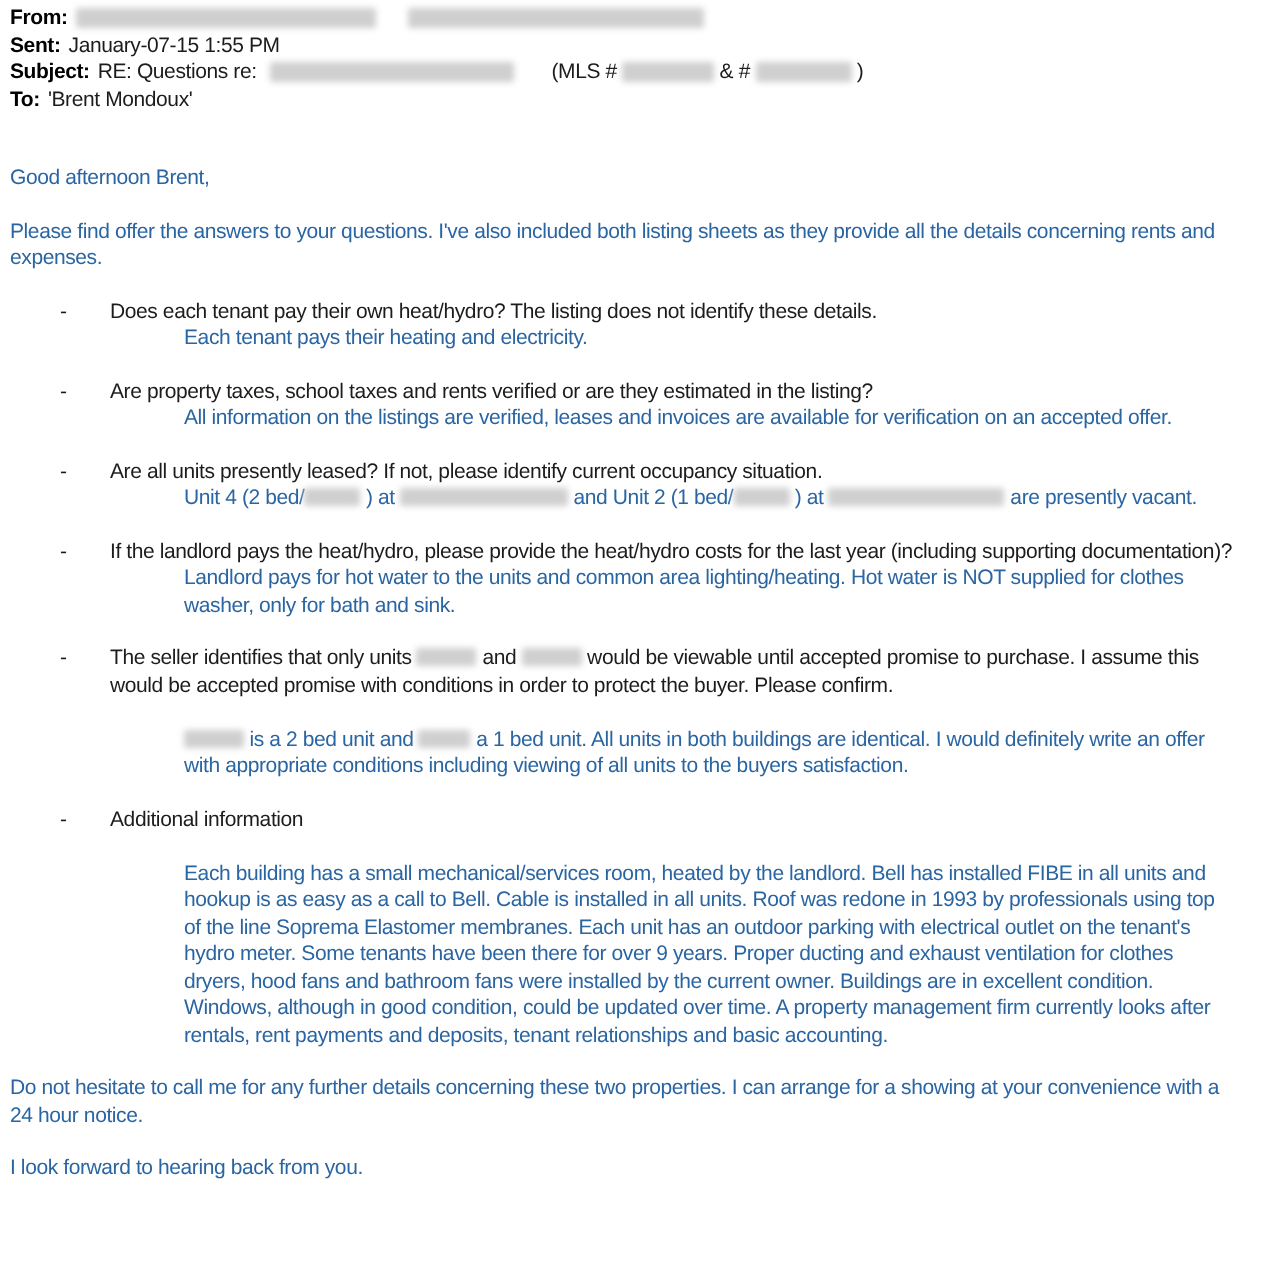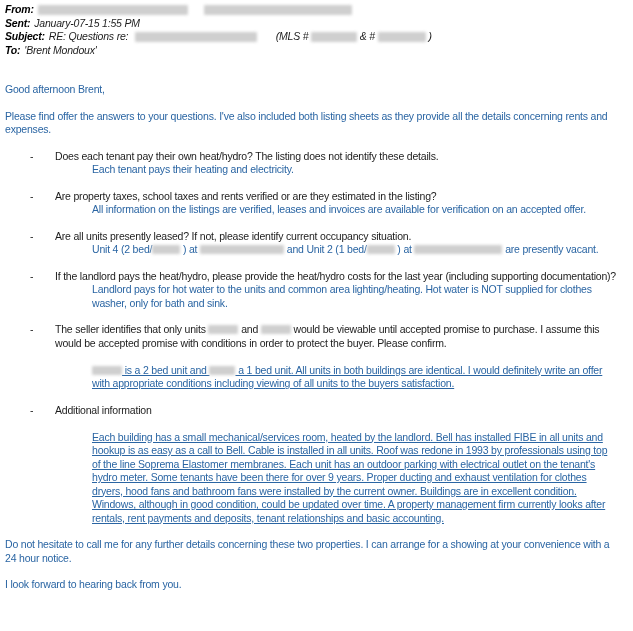--- a/index.html
+++ b/index.html
@@ -6,37 +6,37 @@
   html, body { margin: 0; padding: 0; }
   body {
     width: 633px; height: 631px; overflow: hidden; background: #ffffff;
     font-family: "Liberation Sans", "DejaVu Sans", sans-serif;
     font-size: 10.5px; line-height: 13.5px; letter-spacing: -0.2px;
     color: var(--text-black, #1c1c1c);
   }
   .email { padding: 3px 10px 0 5px; }
 
   
-  .header { margin-bottom: 26px; font-style: italic; }
+  .header { margin-bottom: 26px; }
   .hrow { white-space: nowrap; height: 13.5px; }
   .hlabel { font-weight: 700; color: var(--label-black, #000); padding-right: 4px; }
   .hval { color: var(--text-black, #1c1c1c); }
 
   
   p { margin: 0 0 13px 0; }
   .blue, .a { color: var(--answer-blue, #2a65a3); }
   p.last { margin-bottom: 12px; }
 
   
   .bullet { margin-bottom: 13px; }
   .q { display: flex; padding-left: 25px; color: var(--text-black, #1c1c1c); }
   .dash { flex: 0 0 25px; }
   .qtext { flex: 1; padding-right: 6px; }
   .a { margin-left: 50px; padding-right: 6px; padding-left: 37px; }
-  .a.sep { margin-top: 13.5px; text-decoration: underline; }
+  .a.sep { margin-top: 13.5px; }
 
   
   .redact {
     display: inline-block; height: 9px; border-radius: 1px;
     background: var(--redaction-gray, #cfcfcf);
     filter: blur(1.5px); vertical-align: -1px;
   }
   .hval .redact { height: 10px; vertical-align: -2px; }
   .pad { display: inline-block; }
   b { font-weight: 400; }

